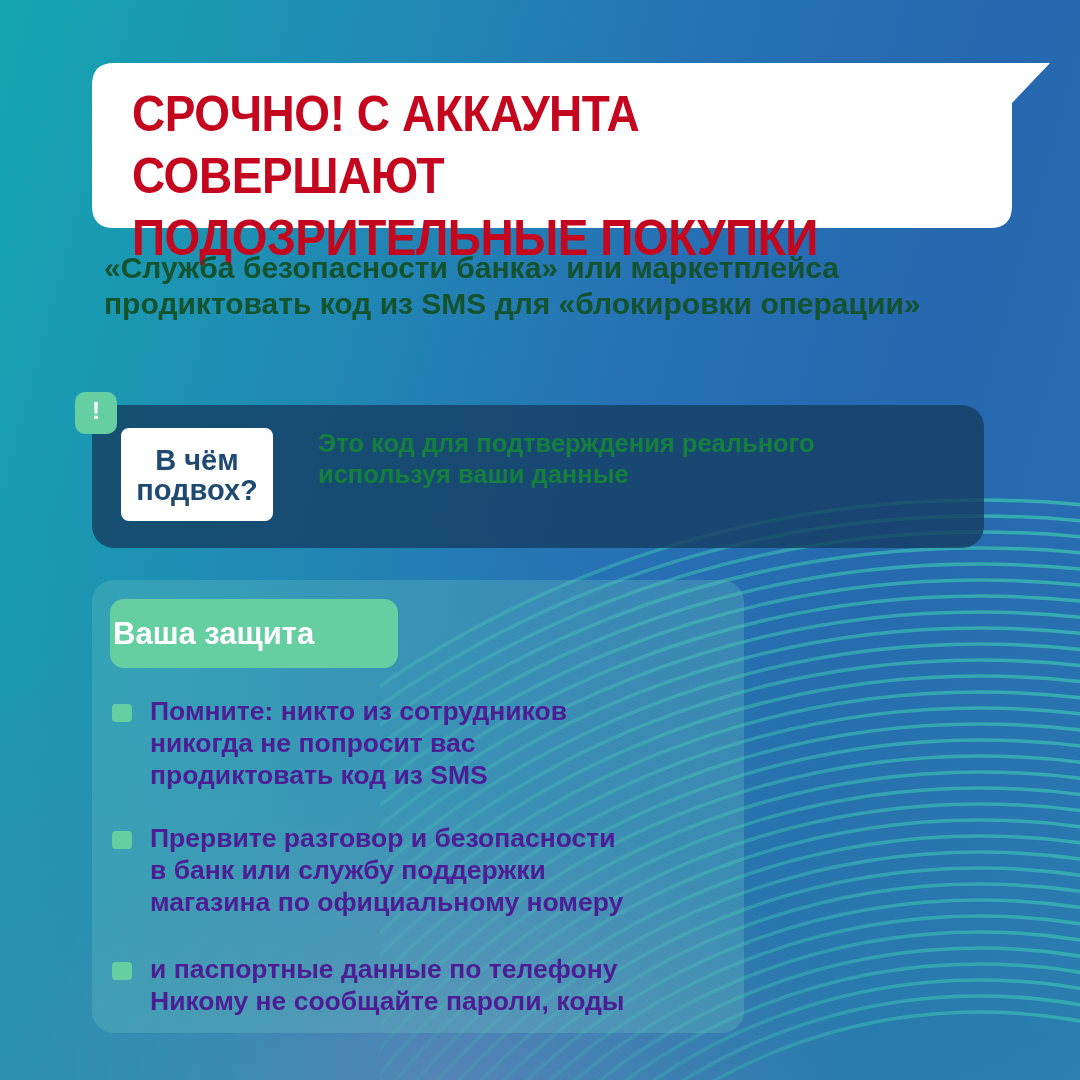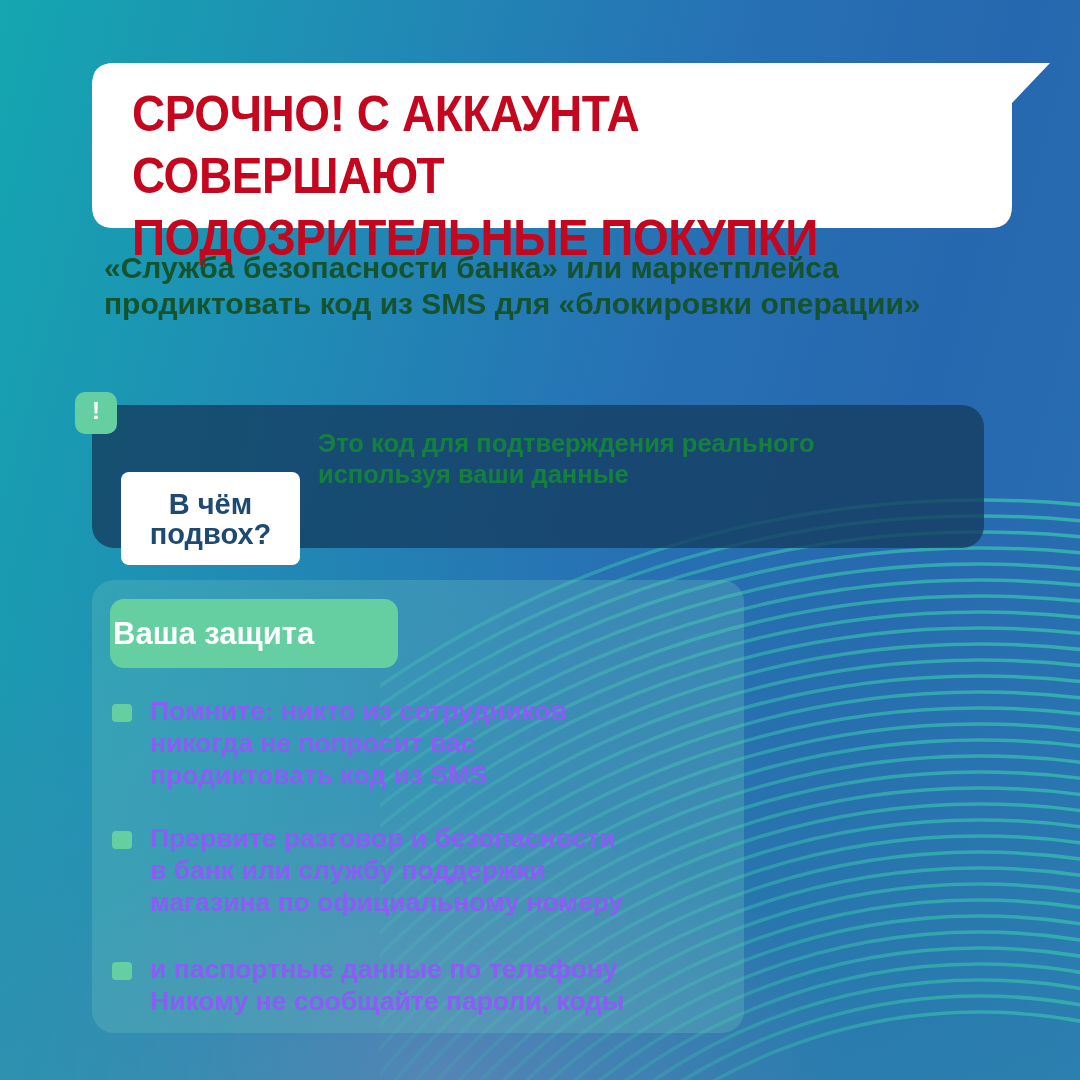--- a/index.html
+++ b/index.html
@@ -44,24 +44,24 @@
     .scam-card {
       position: absolute; left: 92px; top: 405px; width: 892px; height: 143px;
       background: rgba(20,60,95,0.78); border-radius: 22px;
     }
     .alert-tag {
       position: absolute; left: 75px; top: 392px; width: 42px; height: 42px;
       background: #66cfa2; border-radius: 10px;
       color: #ffffff; font-weight: 700; font-size: 24px; line-height: 38px; text-align: center;
     }
     .question-box {
-      position: absolute; left: 121px; top: 428px; width: 179px; height: 93px;
+      position: absolute; left: 121px; top: 428px; width: 152px; height: 93px;
       background: #ffffff; border-radius: 8px;
       color: #1e4a72; font-weight: 700; font-size: 29px; line-height: 30px;
-      text-align: center; display: flex; flex-direction: column; justify-content: center; margin-top: 44px;
+      text-align: center; display: flex; flex-direction: column; justify-content: center;
     }
     .scam-text {
       position: absolute; left: 318px; top: 428px; width: 660px;
       color: #15803d; font-weight: 700; font-size: 25.5px; line-height: 31px;
     }
     .scam-text span { display: block; white-space: nowrap; }
 
     
     .protect-card {
       position: absolute; left: 92px; top: 580px; width: 652px; height: 453px;
@@ -75,21 +75,21 @@
     }
     .tip {
       position: absolute; left: 112px; width: 620px;
     }
     .tip .bullet {
       position: absolute; left: 0; top: 9px; width: 20px; height: 18px;
       background: #66cfa2; border-radius: 4px;
     }
     .tip .text {
       position: absolute; left: 38px; top: 0; width: 600px;
-      color: #8b5cf6; font-weight: 700; font-size: 26.5px; line-height: 32px;
+      color: #4c1d95; font-weight: 700; font-size: 26.5px; line-height: 32px;
     }
     .tip .text span { display: block; white-space: nowrap; }
   </style>
 </head>
 <body>
 
 <svg class="waves" width="1080" height="1080" viewBox="0 0 1080 1080">
   <defs>
     <clipPath id="waveclip">
         <rect x="380" y="380" width="700" height="700"></rect>

